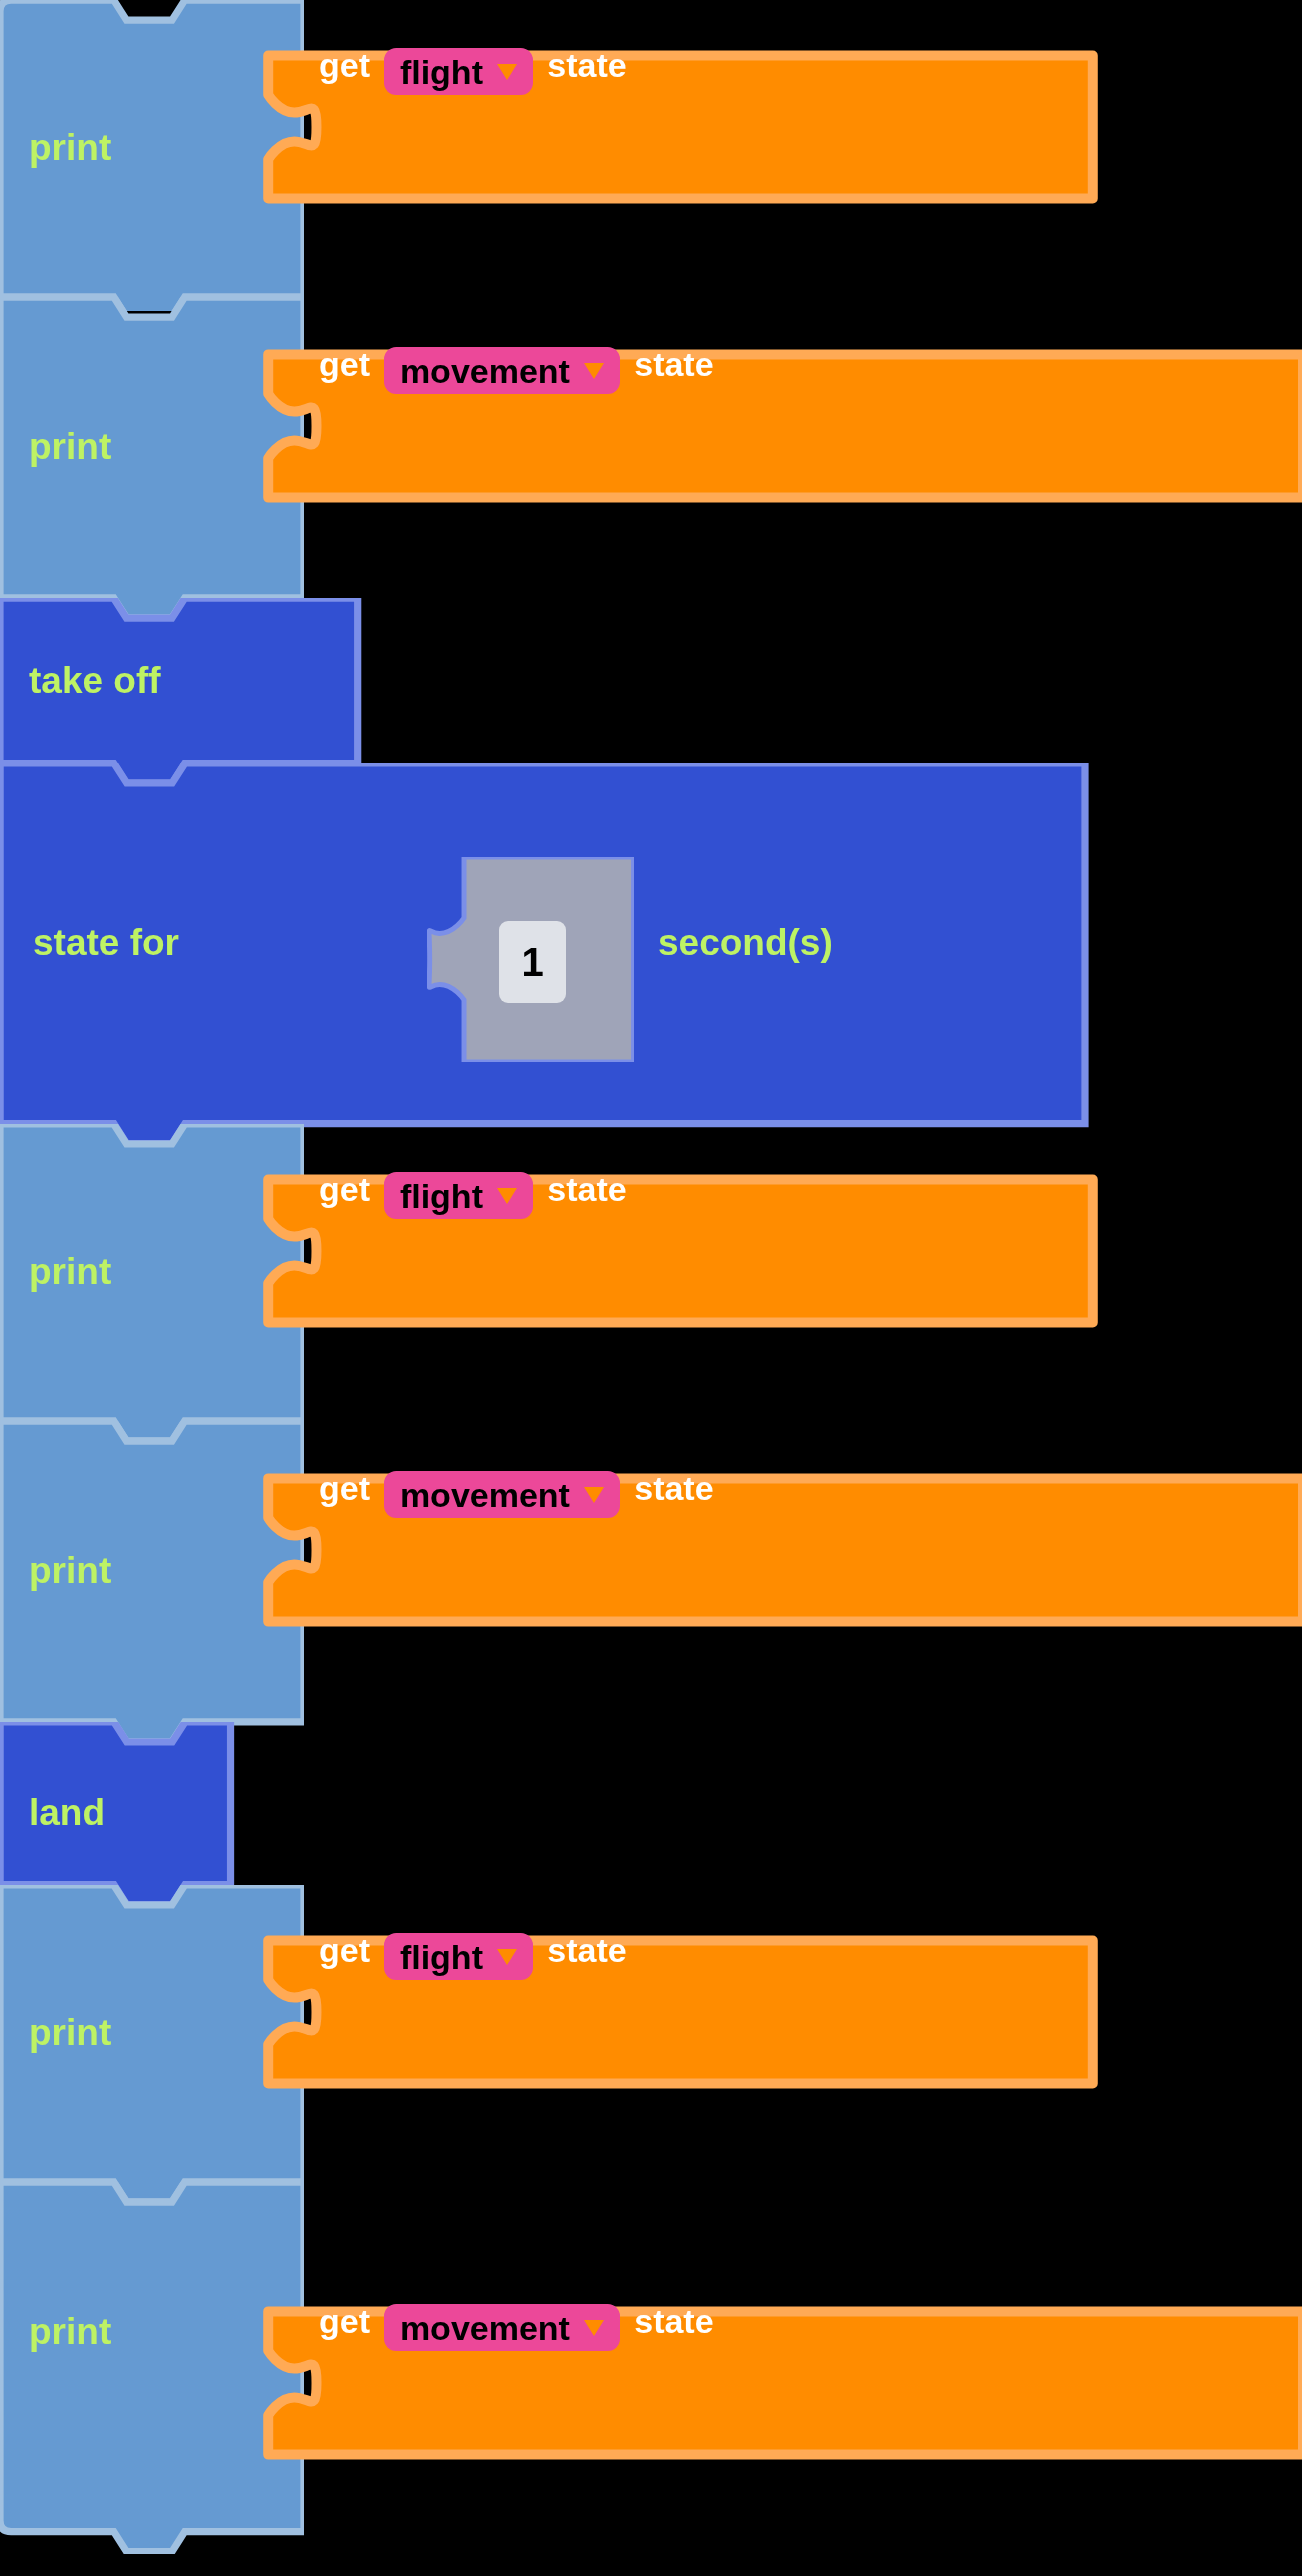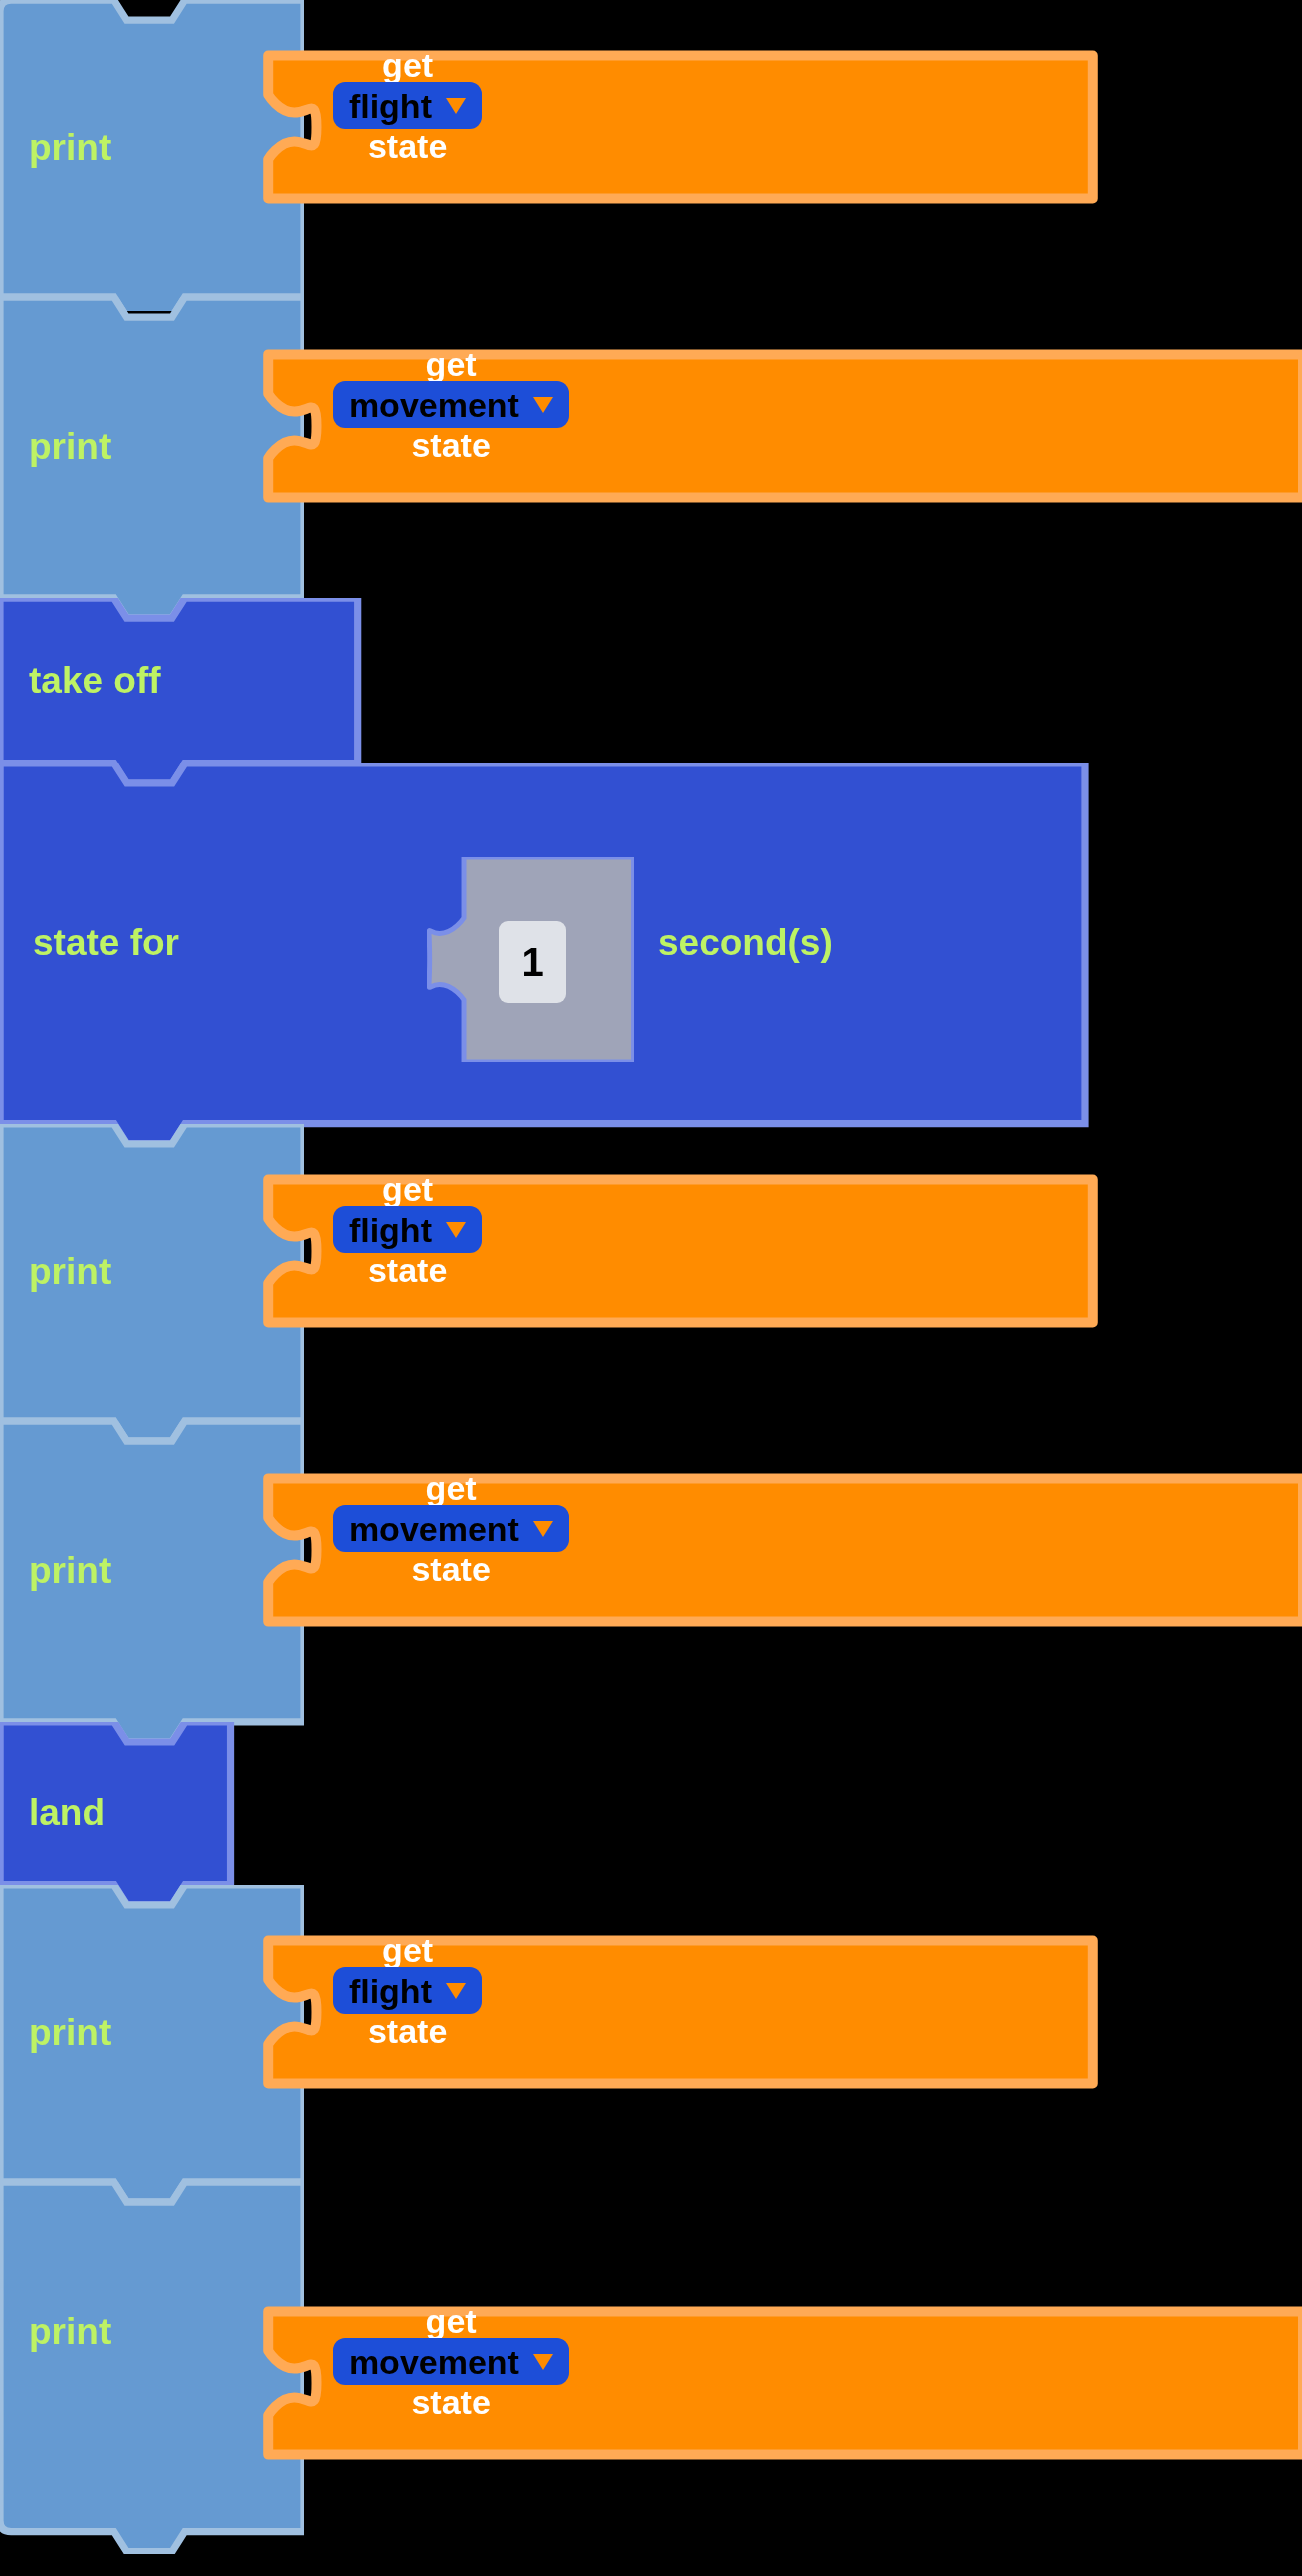--- a/index.html
+++ b/index.html
@@ -52,37 +52,36 @@
   .value {
     position: absolute;
   }
   .value svg { display: block; }
 
   .value-content {
     position: absolute;
     top: 0;
     height: 100%;
     display: flex;
-    align-items: center;
+    align-items: flex-start;
     white-space: nowrap;
     pointer-events: none;
-    flex-direction: column;
   }
   .vtext {
     color: #ffffff;
     font-weight: bold;
     font-family: "Liberation Sans", sans-serif;
     line-height: 1;
   }
 
   
   .dropdown {
     display: inline-flex;
     align-items: center;
-    background: #1d4ed8;
+    background: #ec4899;
     border-radius: 12.2px;
     padding: 6.7px 13.3px 6.7px 15.5px;
     margin: 0 14.4px;
     pointer-events: auto;
   }
   .dropdown-text {
     color: #000000;
     font-weight: bold;
     font-family: "Liberation Sans", sans-serif;
     line-height: 1;

